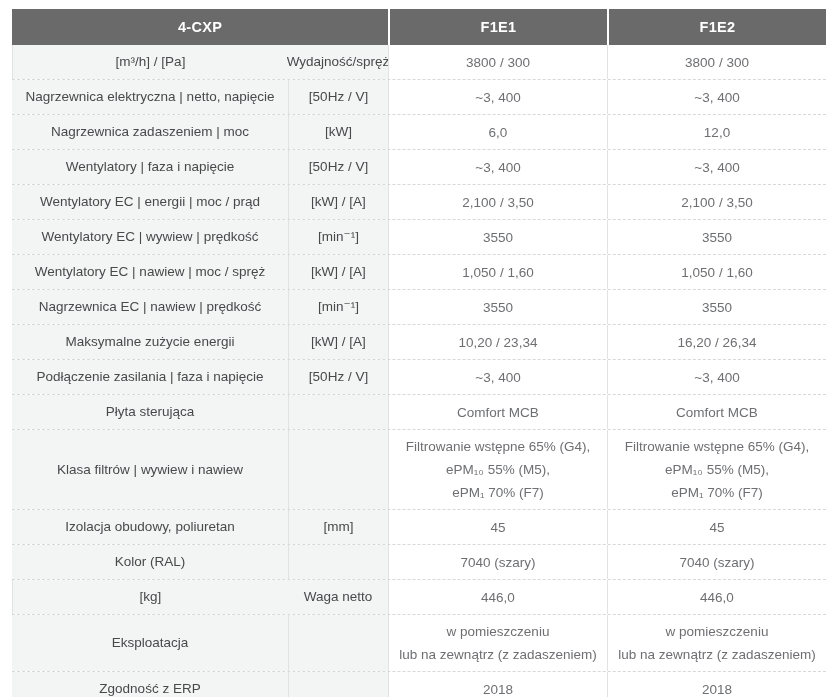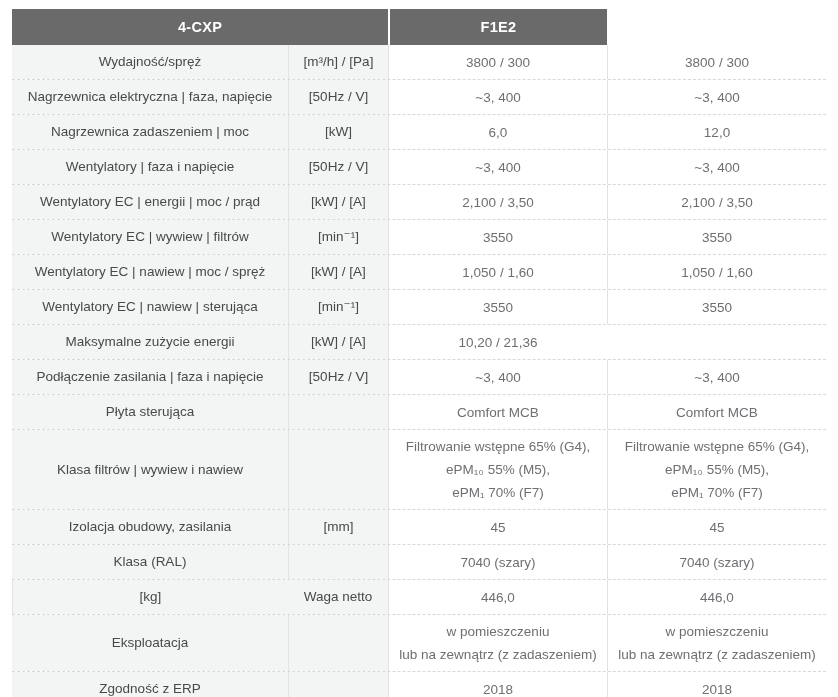--- a/index.html
+++ b/index.html
@@ -73,35 +73,36 @@
   }
   .cell.value .line { white-space: nowrap; }
 </style>
 </head>
 <body>
 
 <div class="page">
   <div class="spec-table">
     <div class="thead">
       <div class="th">4-CXP</div>
+      <div class="th">F1E1</div>
       <div class="th">F1E2</div>
     </div>
     <div class="tbody" id="tbody">
         <div class="row">
+          <div class="cell unit">[m³/h] / [Pa]</div>
           <div class="cell label">Wydajność/spręż</div>
-          <div class="cell unit">[m³/h] / [Pa]</div>
           <div class="cell value">
             <div class="line">3800 / 300</div>
           </div>
           <div class="cell value">
             <div class="line">3800 / 300</div>
           </div>
         </div>
         <div class="row">
-          <div class="cell label">Nagrzewnica elektryczna | faza, napięcie</div>
+          <div class="cell label">Nagrzewnica elektryczna | netto, napięcie</div>
           <div class="cell unit">[50Hz / V]</div>
           <div class="cell value">
             <div class="line">~3, 400</div>
           </div>
           <div class="cell value">
             <div class="line">~3, 400</div>
           </div>
         </div>
         <div class="row">
           <div class="cell label">Nagrzewnica zadaszeniem | moc</div>
@@ -127,54 +128,57 @@
           <div class="cell label">Wentylatory EC | energii | moc / prąd</div>
           <div class="cell unit">[kW] / [A]</div>
           <div class="cell value">
             <div class="line">2,100 / 3,50</div>
           </div>
           <div class="cell value">
             <div class="line">2,100 / 3,50</div>
           </div>
         </div>
         <div class="row">
-          <div class="cell label">Wentylatory EC | wywiew | filtrów</div>
+          <div class="cell label">Wentylatory EC | wywiew | prędkość</div>
           <div class="cell unit">[min⁻¹]</div>
           <div class="cell value">
             <div class="line">3550</div>
           </div>
           <div class="cell value">
             <div class="line">3550</div>
           </div>
         </div>
         <div class="row">
           <div class="cell label">Wentylatory EC | nawiew | moc / spręż</div>
           <div class="cell unit">[kW] / [A]</div>
           <div class="cell value">
             <div class="line">1,050 / 1,60</div>
           </div>
           <div class="cell value">
             <div class="line">1,050 / 1,60</div>
           </div>
         </div>
         <div class="row">
-          <div class="cell label">Wentylatory EC | nawiew | sterująca</div>
+          <div class="cell label">Nagrzewnica EC | nawiew | prędkość</div>
           <div class="cell unit">[min⁻¹]</div>
           <div class="cell value">
             <div class="line">3550</div>
           </div>
           <div class="cell value">
             <div class="line">3550</div>
           </div>
         </div>
         <div class="row">
           <div class="cell label">Maksymalne zużycie energii</div>
           <div class="cell unit">[kW] / [A]</div>
           <div class="cell value">
-            <div class="line">10,20 / 21,36</div>
+            <div class="line">10,20 / 23,34</div>
+          </div>
+          <div class="cell value">
+            <div class="line">16,20 / 26,34</div>
           </div>
         </div>
         <div class="row">
           <div class="cell label">Podłączenie zasilania | faza i napięcie</div>
           <div class="cell unit">[50Hz / V]</div>
           <div class="cell value">
             <div class="line">~3, 400</div>
           </div>
           <div class="cell value">
             <div class="line">~3, 400</div>
@@ -198,31 +202,31 @@
             <div class="line">ePM₁₀ 55% (M5),</div>
             <div class="line">ePM₁ 70% (F7)</div>
           </div>
           <div class="cell value">
             <div class="line">Filtrowanie wstępne 65% (G4),</div>
             <div class="line">ePM₁₀ 55% (M5),</div>
             <div class="line">ePM₁ 70% (F7)</div>
           </div>
         </div>
         <div class="row">
-          <div class="cell label">Izolacja obudowy, zasilania</div>
+          <div class="cell label">Izolacja obudowy, poliuretan</div>
           <div class="cell unit">[mm]</div>
           <div class="cell value">
             <div class="line">45</div>
           </div>
           <div class="cell value">
             <div class="line">45</div>
           </div>
         </div>
         <div class="row">
-          <div class="cell label">Klasa (RAL)</div>
+          <div class="cell label">Kolor (RAL)</div>
           <div class="cell unit"></div>
           <div class="cell value">
             <div class="line">7040 (szary)</div>
           </div>
           <div class="cell value">
             <div class="line">7040 (szary)</div>
           </div>
         </div>
         <div class="row">
           <div class="cell unit">[kg]</div>

